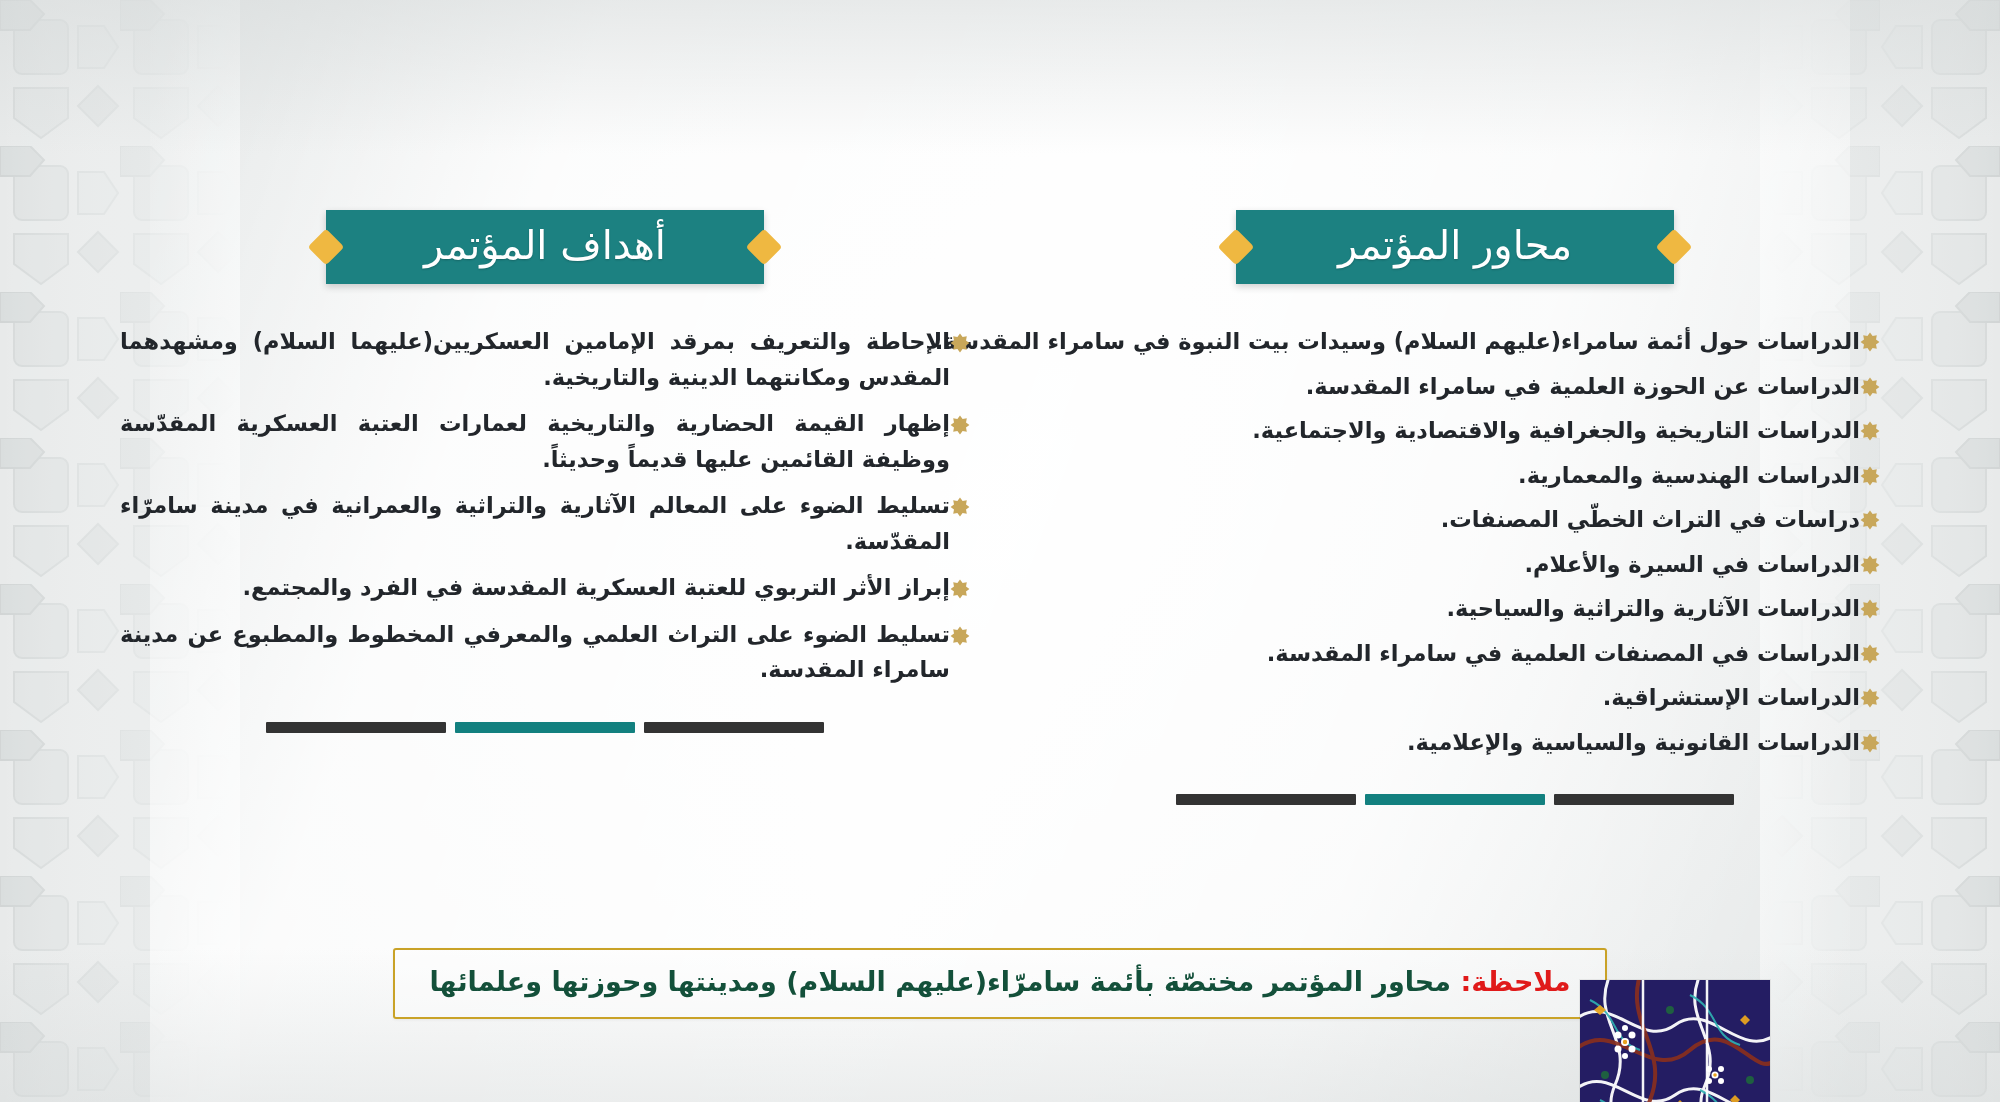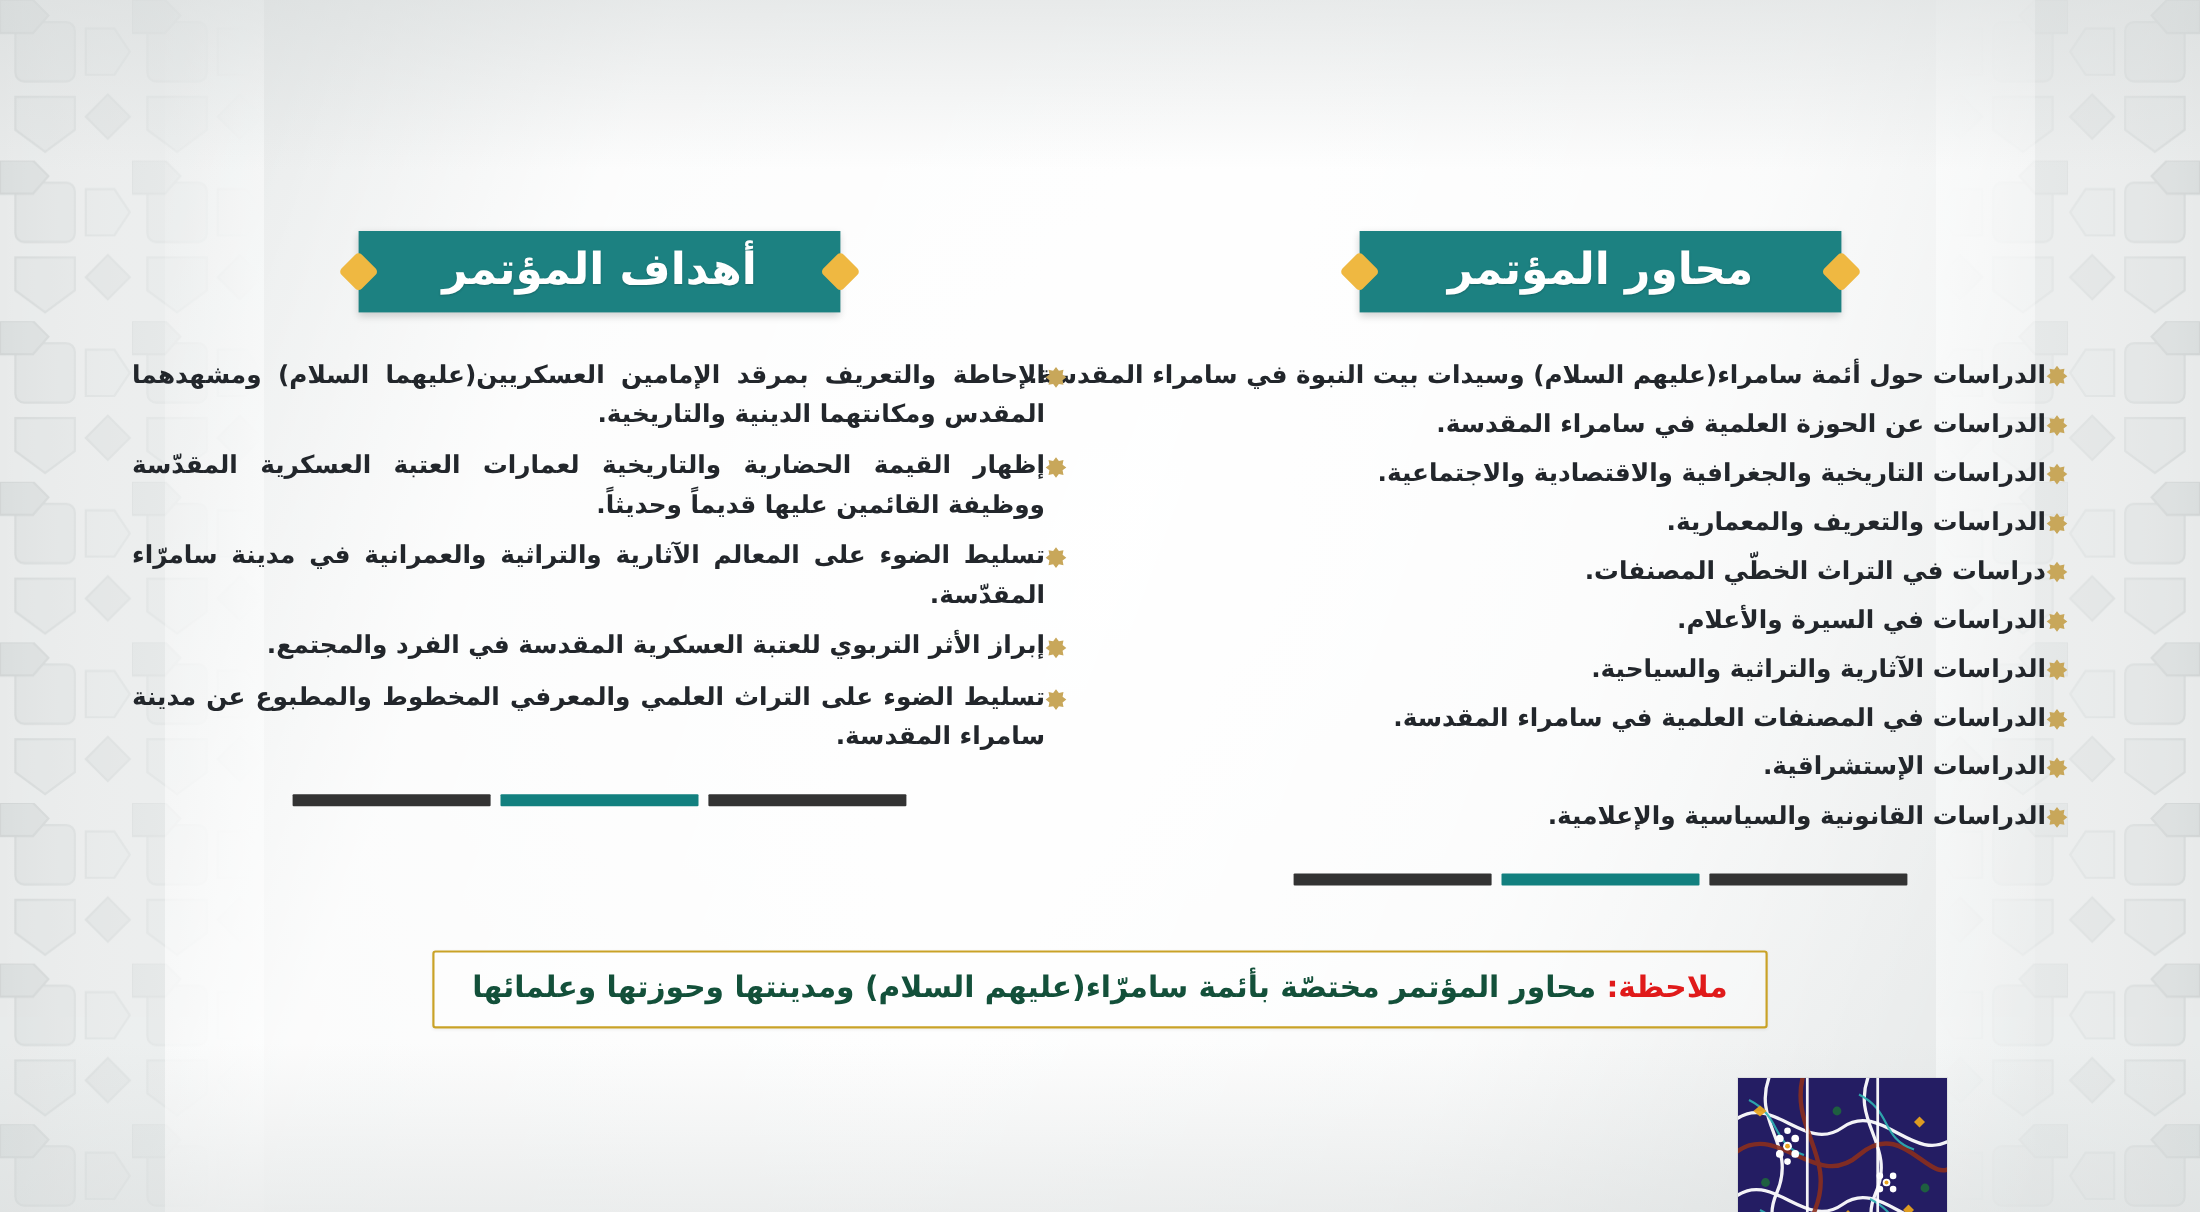--- a/index.html
+++ b/index.html
@@ -65,21 +65,21 @@
     position:relative;
     background:#1c8181;
     box-shadow:0 3px 7px rgba(0,0,0,.18);
     padding:13px 54px 17px 54px;
     min-width:330px;
     text-align:center;
   }
   .ribbon-title{
     color:#ffffff;
     font-size:40px;
-    font-weight:bold;
+    font-weight:normal;
     letter-spacing:.5px;
     line-height:1.1;
     white-space:nowrap;
     text-shadow:0 1px 2px rgba(0,0,0,.2);
   }
   .diamond{
     position:absolute;top:50%;
     width:26px;height:26px;
     background:#efb841;
     transform:translateY(-50%) rotate(45deg);
@@ -127,21 +127,21 @@
     margin-top:34px;
   }
   .tribar span{display:block;height:11px;border-radius:1px;}
   .tribar .seg-dark{width:180px;background:#333333;}
   .tribar .seg-teal{width:180px;background:#12807f;}
 
   
   .note-box{
     position:absolute;
     left:393px;right:393px;
-    top:864px;
+    top:948px;
     border:2px solid #c9a227;
     background:rgba(255,255,255,.35);
     border-radius:3px;
     padding:14px 26px 18px 26px;
     text-align:center;
     box-shadow:0 1px 3px rgba(0,0,0,.06);
   }
   .note-line{
     font-size:27px;font-weight:bold;line-height:1.3;
     color:#13503a;
@@ -242,21 +242,21 @@
               </svg>
           </span>
           <span class="btext">الدراسات التاريخية والجغرافية والاقتصادية والاجتماعية.</span>
         </li>
         <li>
           <span class="bullet">
             <svg viewBox="0 0 20 20" xmlns="http://www.w3.org/2000/svg">
                 <path d="M10 0.6 L12.6 4.0 L16.8 3.2 L16.0 7.4 L19.4 10 L16.0 12.6 L16.8 16.8 L12.6 16.0 L10 19.4 L7.4 16.0 L3.2 16.8 L4.0 12.6 L0.6 10 L4.0 7.4 L3.2 3.2 L7.4 4.0 Z" fill="#c8a75a"></path>
               </svg>
           </span>
-          <span class="btext">الدراسات والتعريف والمعمارية.</span>
+          <span class="btext">الدراسات الهندسية والمعمارية.</span>
         </li>
         <li>
           <span class="bullet">
             <svg viewBox="0 0 20 20" xmlns="http://www.w3.org/2000/svg">
                 <path d="M10 0.6 L12.6 4.0 L16.8 3.2 L16.0 7.4 L19.4 10 L16.0 12.6 L16.8 16.8 L12.6 16.0 L10 19.4 L7.4 16.0 L3.2 16.8 L4.0 12.6 L0.6 10 L4.0 7.4 L3.2 3.2 L7.4 4.0 Z" fill="#c8a75a"></path>
               </svg>
           </span>
           <span class="btext">دراسات في التراث الخطّي المصنفات.</span>
         </li>
         <li>

